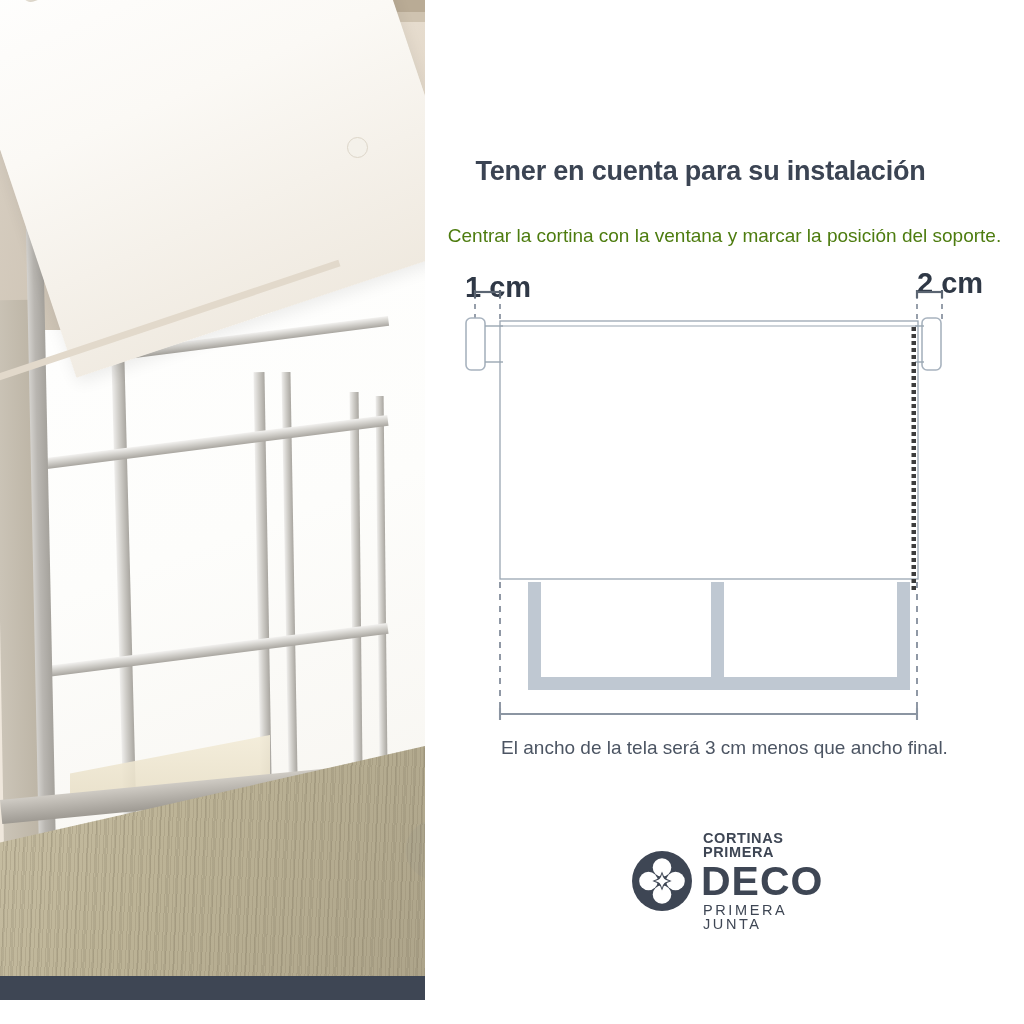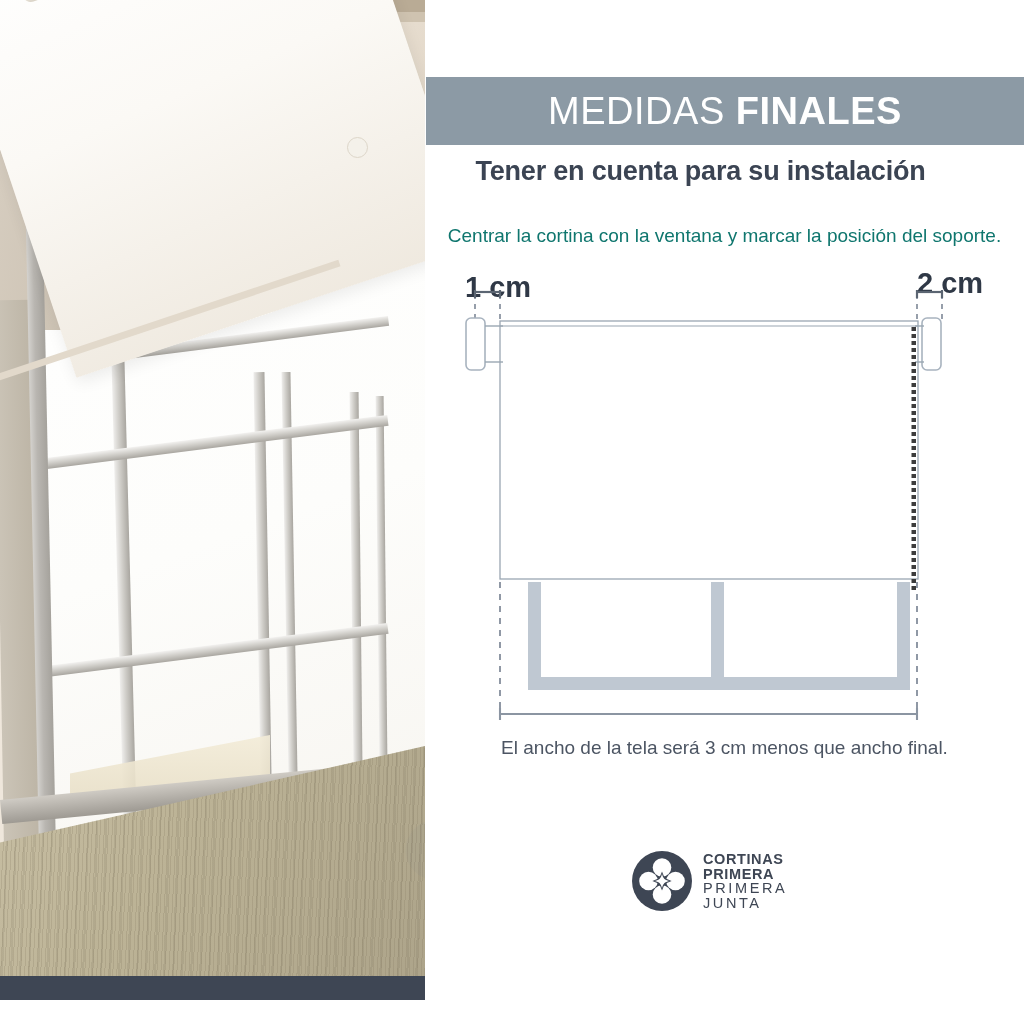--- a/index.html
+++ b/index.html
@@ -81,21 +81,21 @@
     color:#ffffff;font-size:38px;letter-spacing:.5px;white-space:pre;
   }
   .t .thin{font-weight:300;}
   .t .bold{font-weight:700;}
   .subtitle{
     position:absolute;left:0;top:156px;width:551px;text-align:center;
     color:#3b4453;font-size:27px;font-weight:700;letter-spacing:-.2px;
   }
   .lead{
     position:absolute;left:0;top:222px;width:599px;text-align:center;
-    color:#0f766e;font-size:19px;font-weight:400;line-height:27px;
+    color:#4d7c0f;font-size:19px;font-weight:400;line-height:27px;
   }
   .footnote{
     position:absolute;left:0;top:737px;width:599px;text-align:center;
     color:#4c5563;font-size:19px;font-weight:400;
   }
 
   
   .dimlabel{position:absolute;color:#2f3846;font-size:29px;font-weight:700;}
   #lbl-left{left:40px;top:271px;}
   #lbl-right{left:492px;top:267px;}
@@ -153,23 +153,20 @@
         <circle cx="50" cy="27" r="20"></circle>
         <circle cx="50" cy="73" r="20"></circle>
         <circle cx="27" cy="50" r="20"></circle>
         <circle cx="73" cy="50" r="20"></circle>
       </g>
     </svg>
   </div>
 
   <div class="right">
 
-    <div class="titlebar">
-      <div class="t"><span class="thin">MEDIDAS </span><span class="bold">FINALES</span></div>
-    </div>
 
     <div class="subtitle">Tener en cuenta para su instalación</div>
 
     <div class="lead">Centrar la cortina con la ventana y marcar la posición del soporte.</div>
 
     <div class="dimlabel" id="lbl-left">1 cm</div>
     <div class="dimlabel" id="lbl-right">2 cm</div>
 
     <div class="diagram">
       <svg class="diag" viewBox="0 0 599 440" aria-hidden="true">
@@ -290,18 +287,19 @@
             <circle cx="27.5" cy="50" r="15.5"></circle>
             <circle cx="72.5" cy="50" r="15.5"></circle>
           </g>
           <path d="M50 34 L56.5 50 L50 66 L43.5 50 Z" fill="#3e4654"></path>
           <path d="M34 50 L50 43.5 L66 50 L50 56.5 Z" fill="#3e4654"></path>
           <path d="M50 38 C52 46 54 48 62 50 C54 52 52 54 50 62 C48 54 46 52 38 50 C46 48 48 46 50 38 Z" fill="#ffffff"></path>
         </svg>
       </div>
       <div class="logo-text">
         <span class="lt-top">CORTINAS PRIMERA</span>
+        <span class="lt-mid">DECO</span>
         <span class="lt-bot">PRIMERA JUNTA</span>
       </div>
     </div>
 
   </div>
 </div>
 
 </body></html>

